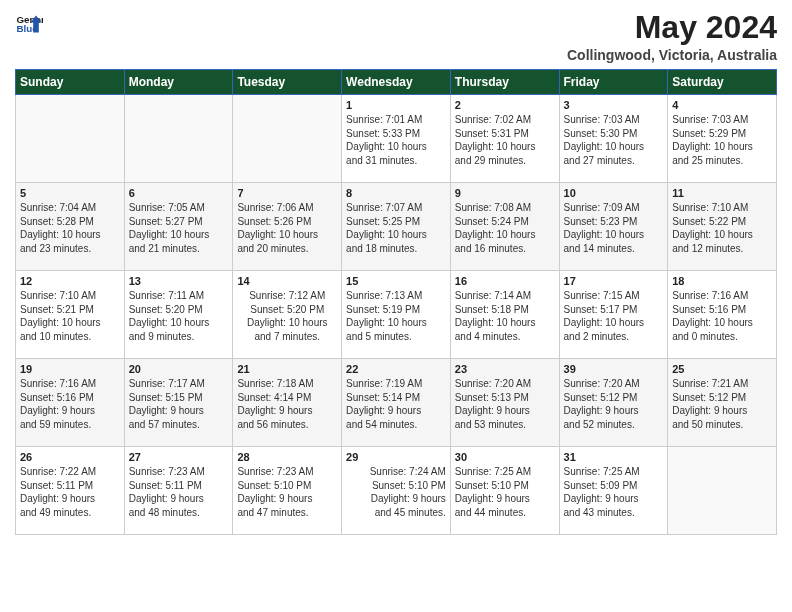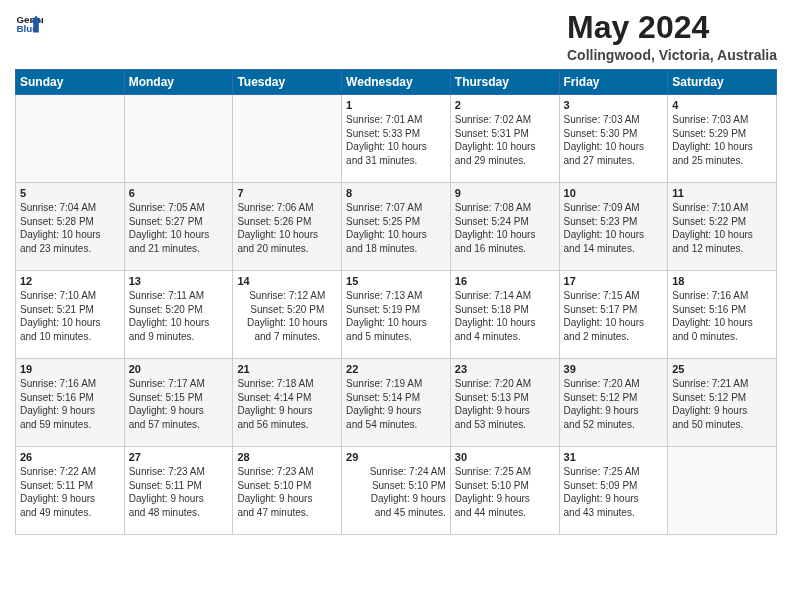--- a/index.html
+++ b/index.html
@@ -25,41 +25,41 @@
     .logo {
       display: flex;
       align-items: center;
       gap: 2px;
     }
     .logo-icon {
       width: 28px;
       height: 28px;
     }
     .header-right {
-      text-align: left;
+      text-align: right;
     }
     .month-title {
       font-size: 32px;
       font-weight: bold;
       color: #222;
       line-height: 1.1;
     }
     .location-title {
       font-size: 14px;
       color: #444;
       margin-top: 2px;
       font-weight: bold;
     }
     .calendar-table {
       width: 100%;
       border-collapse: collapse;
       table-layout: fixed;
     }
     .calendar-table th {
-      background: #0369a1;
+      background: #14532d;
       color: #fff;
       font-size: 12px;
       font-weight: bold;
       padding: 5px 4px;
       border: 1px solid #3366bb;
       text-align: left;
     }
     .calendar-table td {
       border: 1px solid #ccc;
       vertical-align: top;

